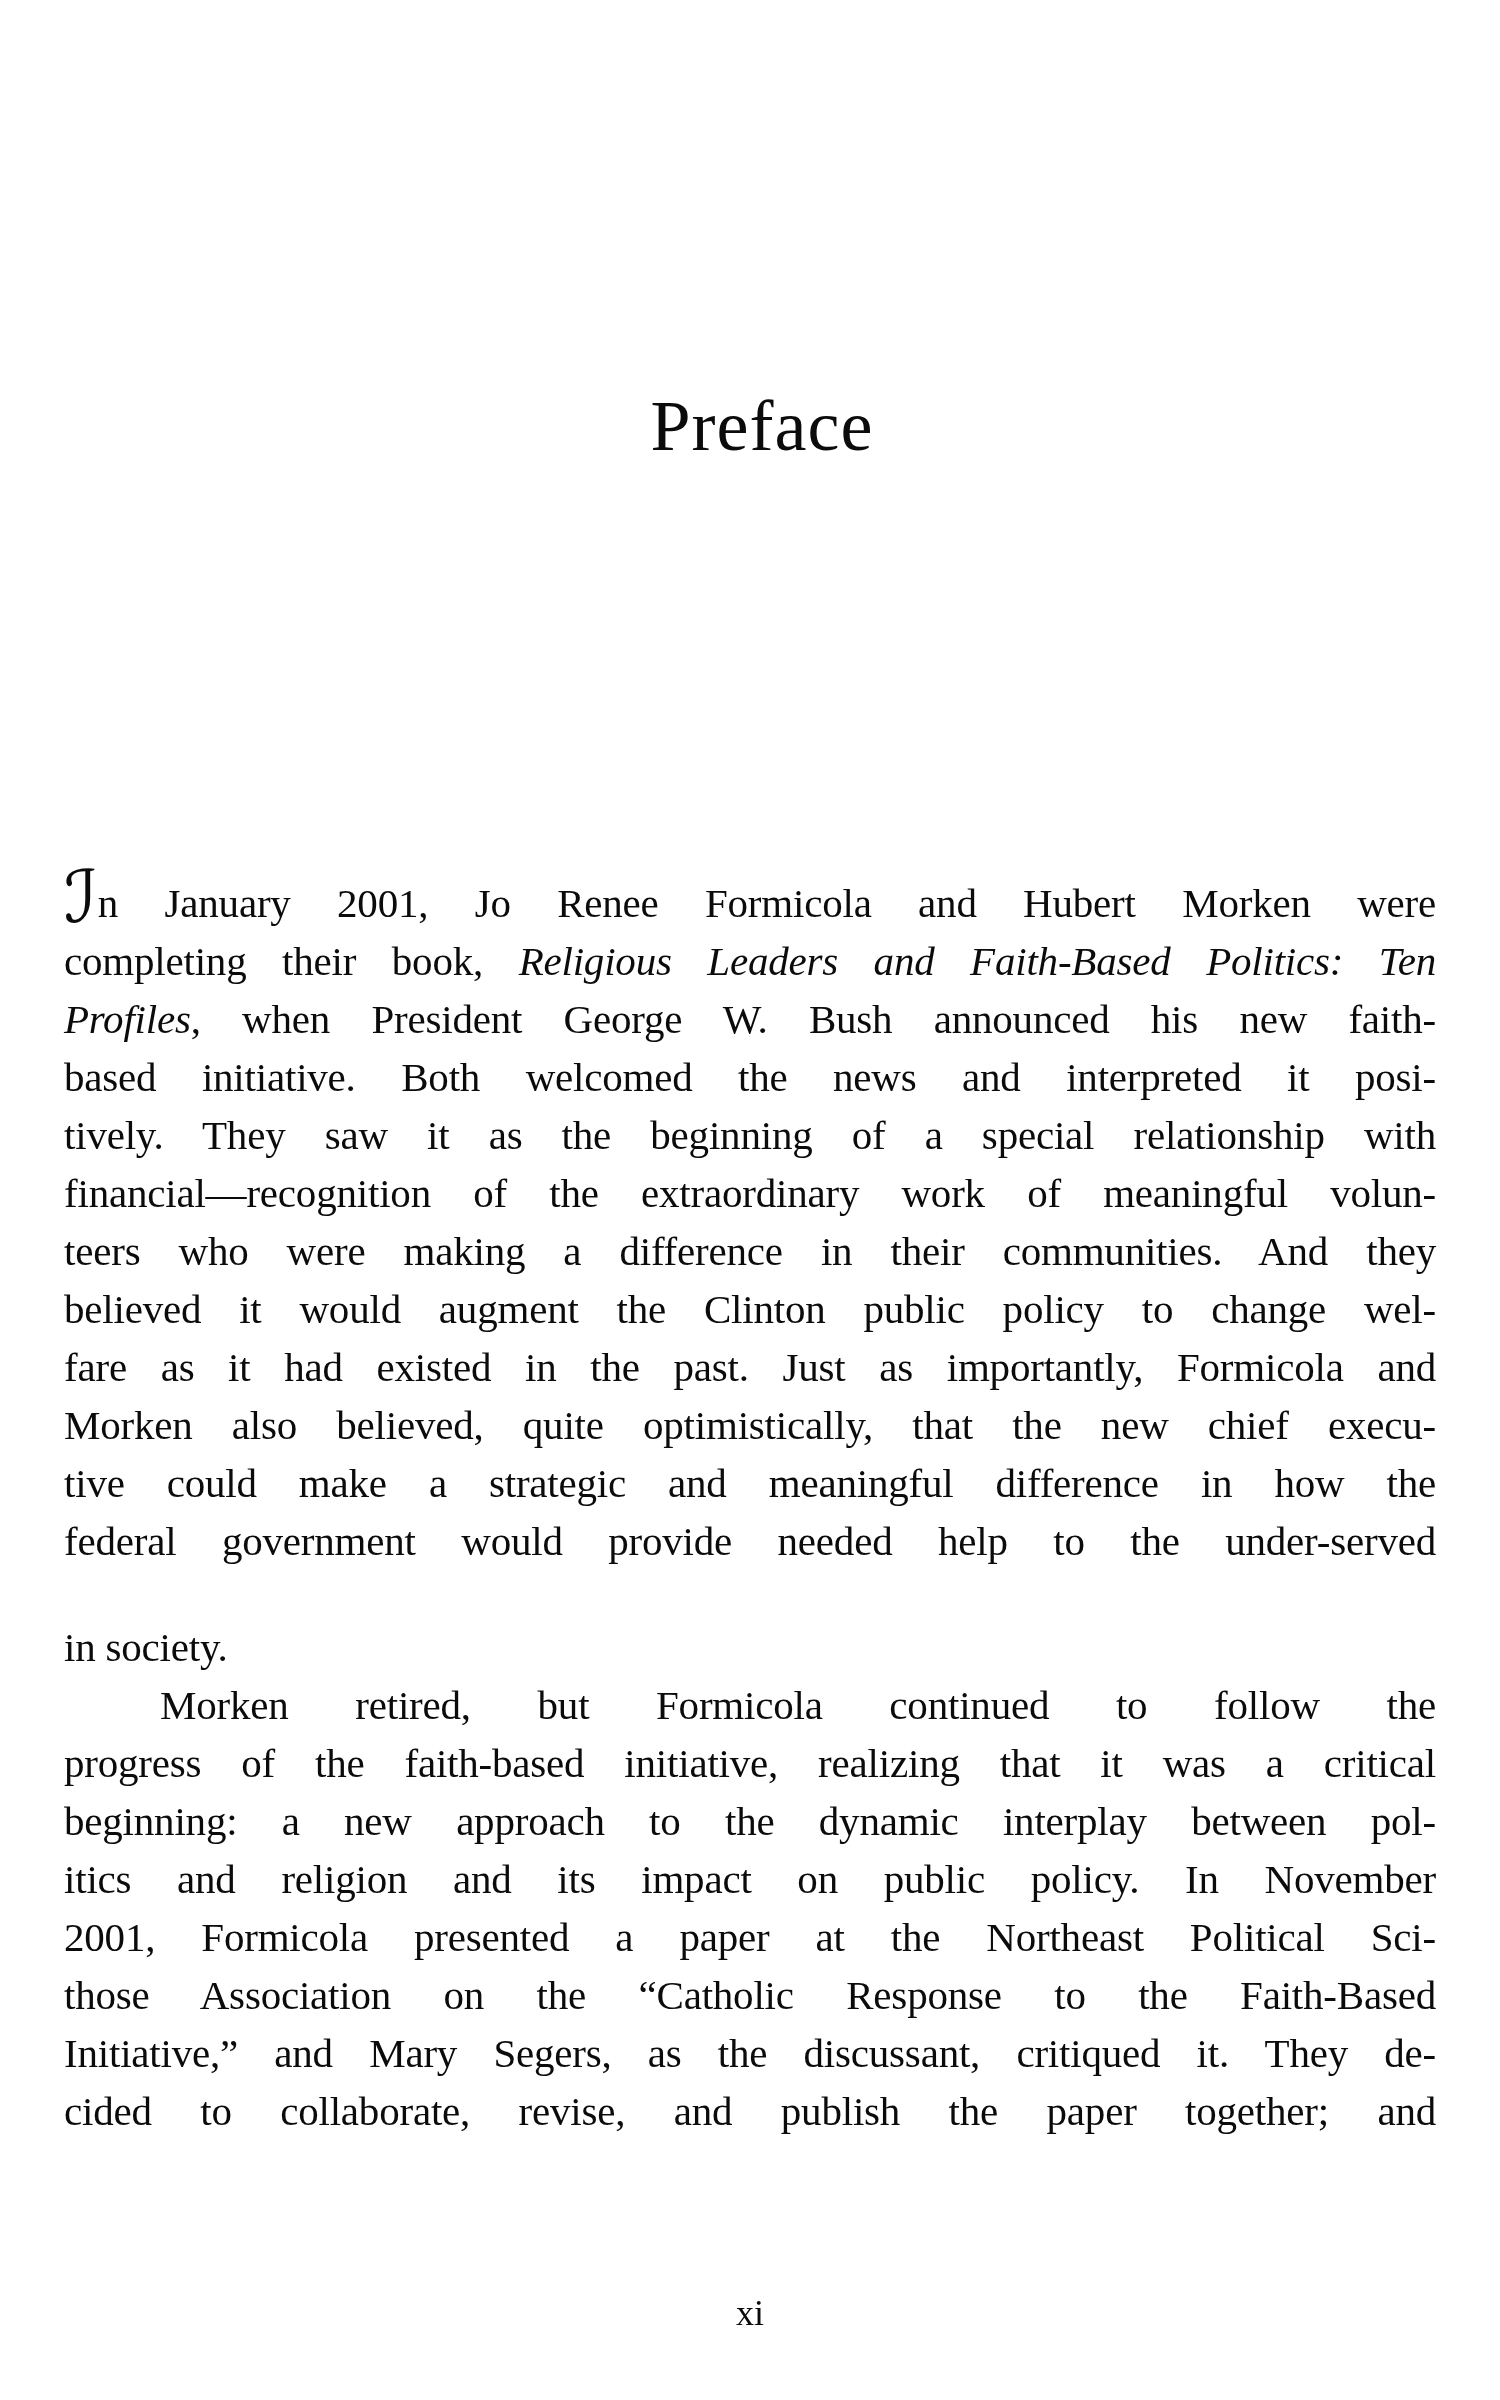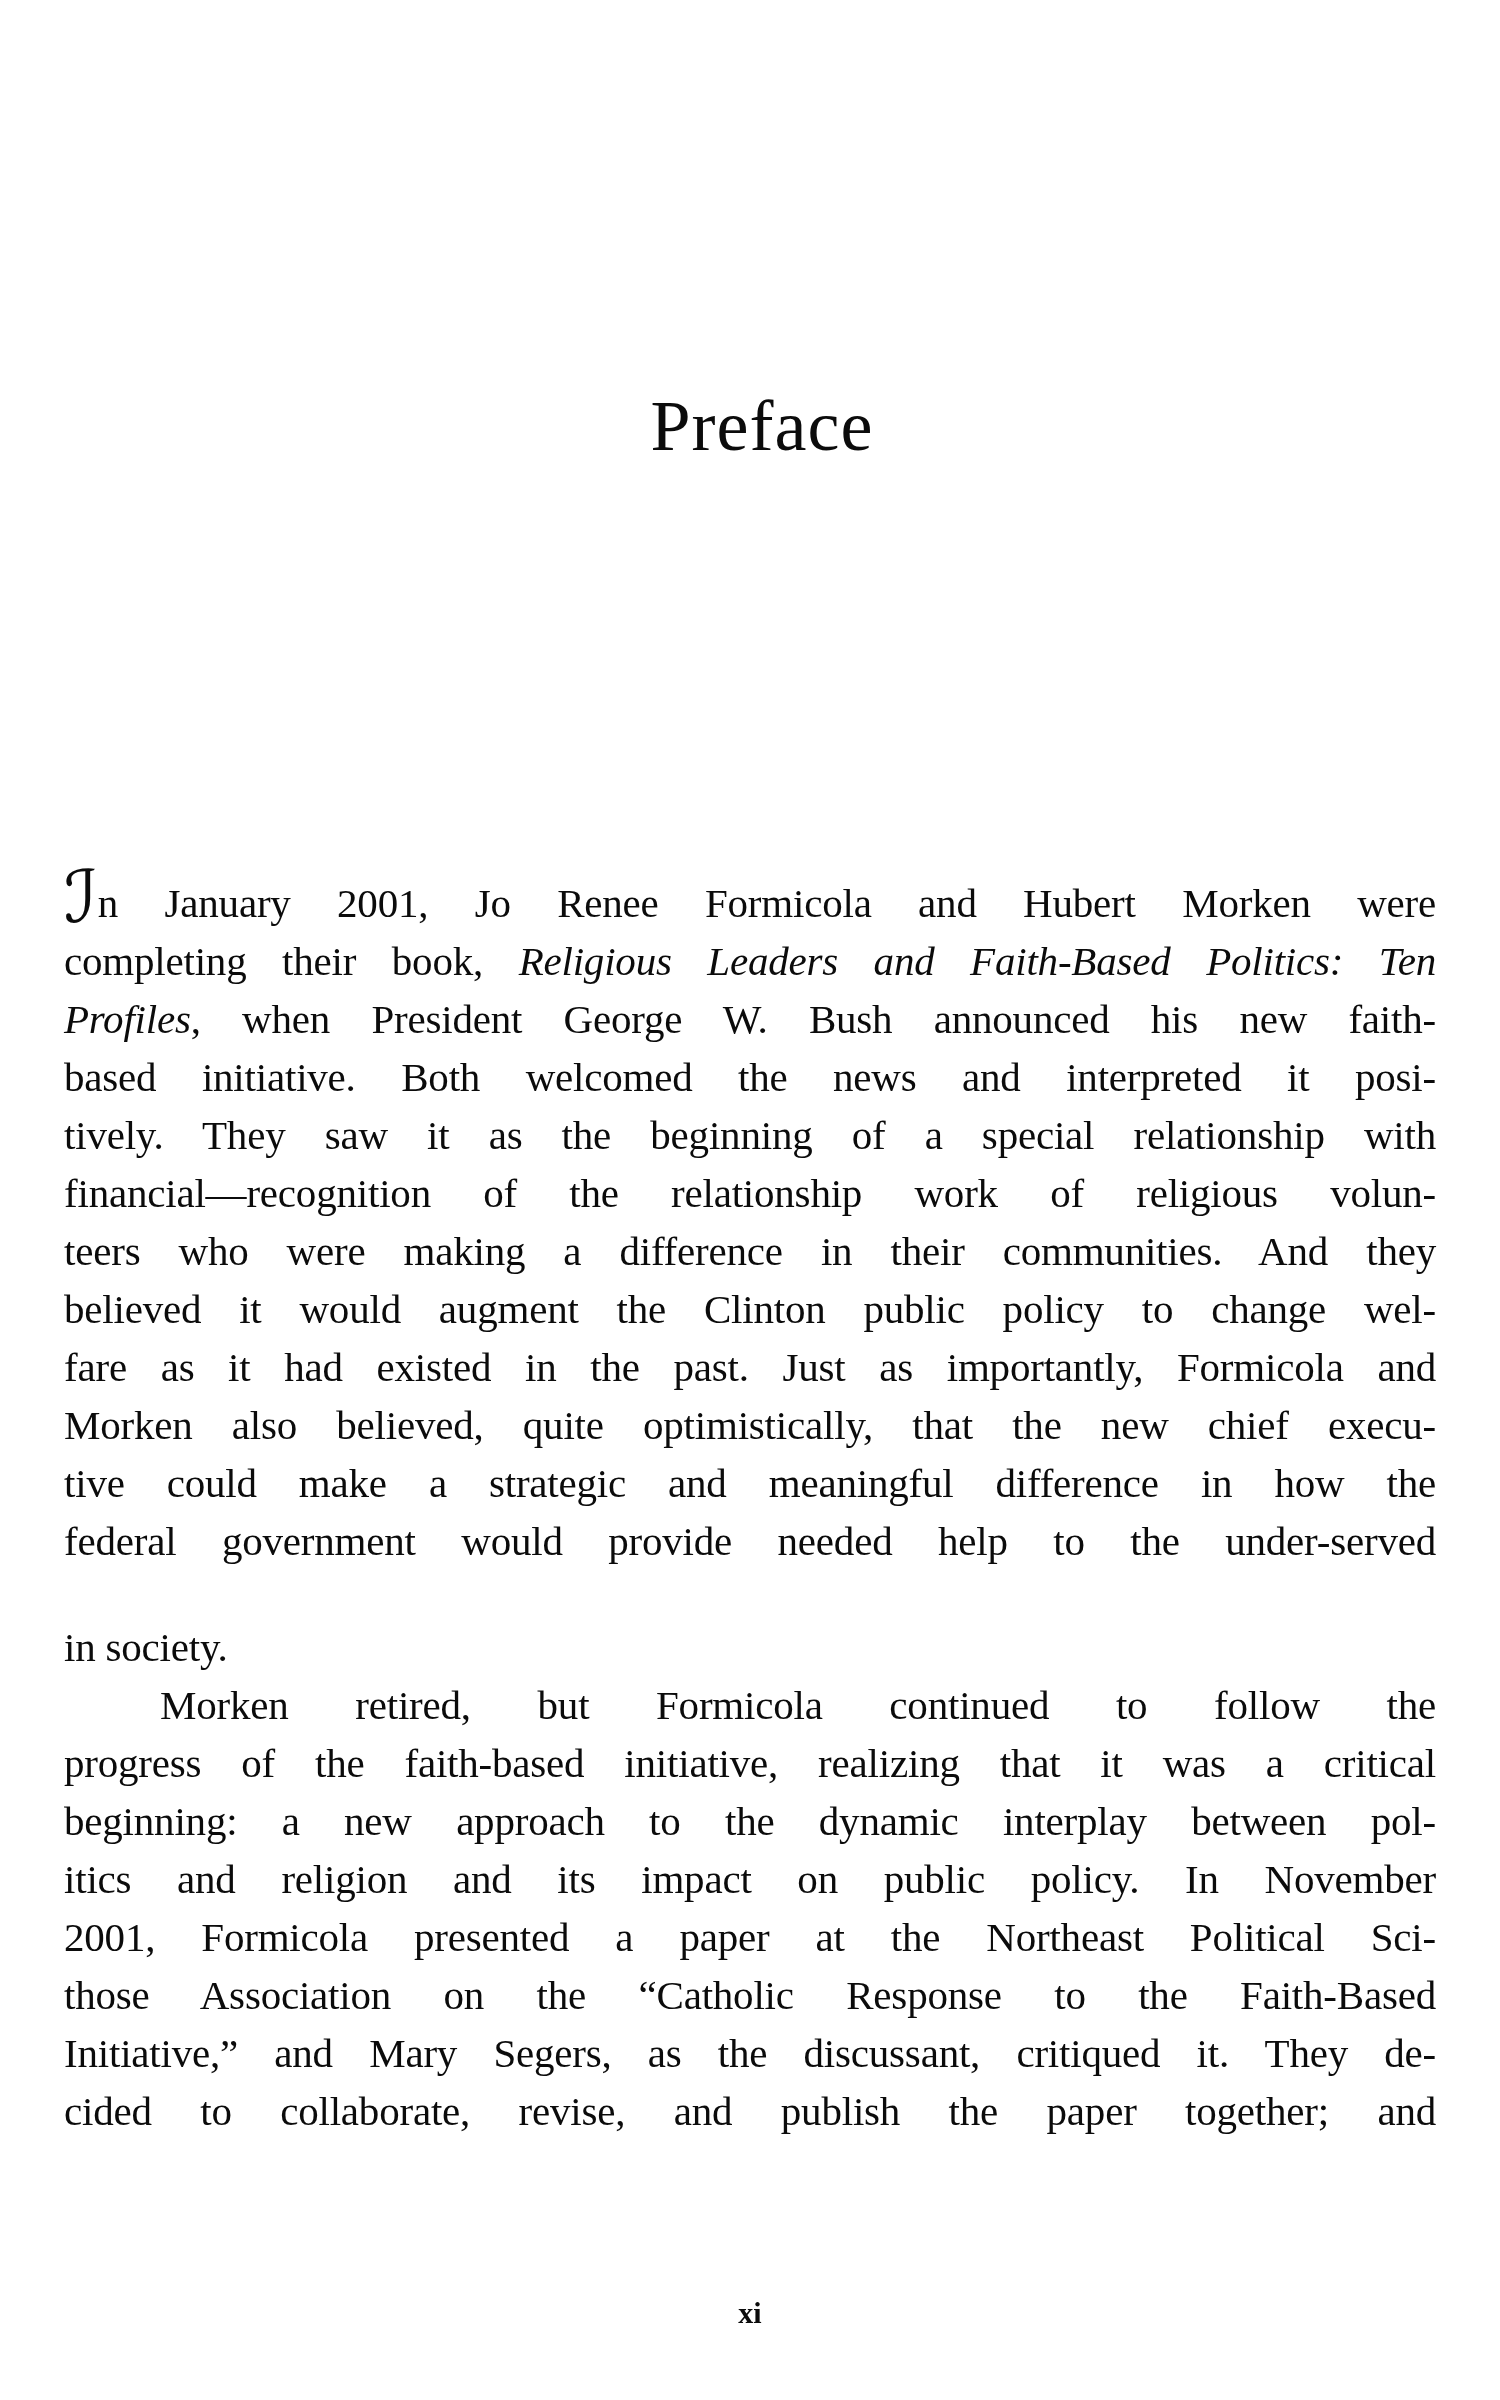--- a/index.html
+++ b/index.html
@@ -64,38 +64,37 @@
     font-size: 72px;
     line-height: 0;
     vertical-align: -5px;
     letter-spacing: 0;
   }
   .folio {
     position: absolute;
     top: 2296px;
     left: 64px;
     width: 1372px;
-    font-size: 30px;
+    font-size: 36px;
     line-height: 34px;
     text-align: center;
-    font-weight: bold;
   }
 </style>
 </head>
 <body>
 
 <div class="page">
   <h1 class="title">Preface</h1>
   <div class="body-text">
       <div class="line"><span class="drop-cap">ℐ</span><span>n January 2001, Jo Renee Formicola and Hubert Morken were</span></div>
       <div class="line"><span>completing their book, </span><span class="italic">Religious Leaders and Faith-Based Politics: Ten</span></div>
       <div class="line"><span class="italic">Profiles</span><span>, when President George W. Bush announced his new faith-</span></div>
       <div class="line"><span>based initiative. Both welcomed the news and interpreted it posi-</span></div>
       <div class="line"><span>tively. They saw it as the beginning of a special relationship with</span></div>
-      <div class="line"><span>financial—recognition of the relationship work of religious volun-</span></div>
+      <div class="line"><span>financial—recognition of the extraordinary work of meaningful volun-</span></div>
       <div class="line"><span>teers who were making a difference in their communities. And they</span></div>
       <div class="line"><span>believed it would augment the Clinton public policy to change wel-</span></div>
       <div class="line"><span>fare as it had existed in the past. Just as importantly, Formicola and</span></div>
       <div class="line"><span>Morken also believed, quite optimistically, that the new chief execu-</span></div>
       <div class="line"><span>tive could make a strategic and meaningful difference in how the</span></div>
       <div class="line"><span>federal government would provide needed help to the under-served</span></div>
       <div class="line para-end"><span>in society.</span></div>
       <div class="line indent"><span>Morken retired, but Formicola continued to follow the</span></div>
       <div class="line"><span>progress of the faith-based initiative, realizing that it was a critical</span></div>
       <div class="line"><span>beginning: a new approach to the dynamic interplay between pol-</span></div>

